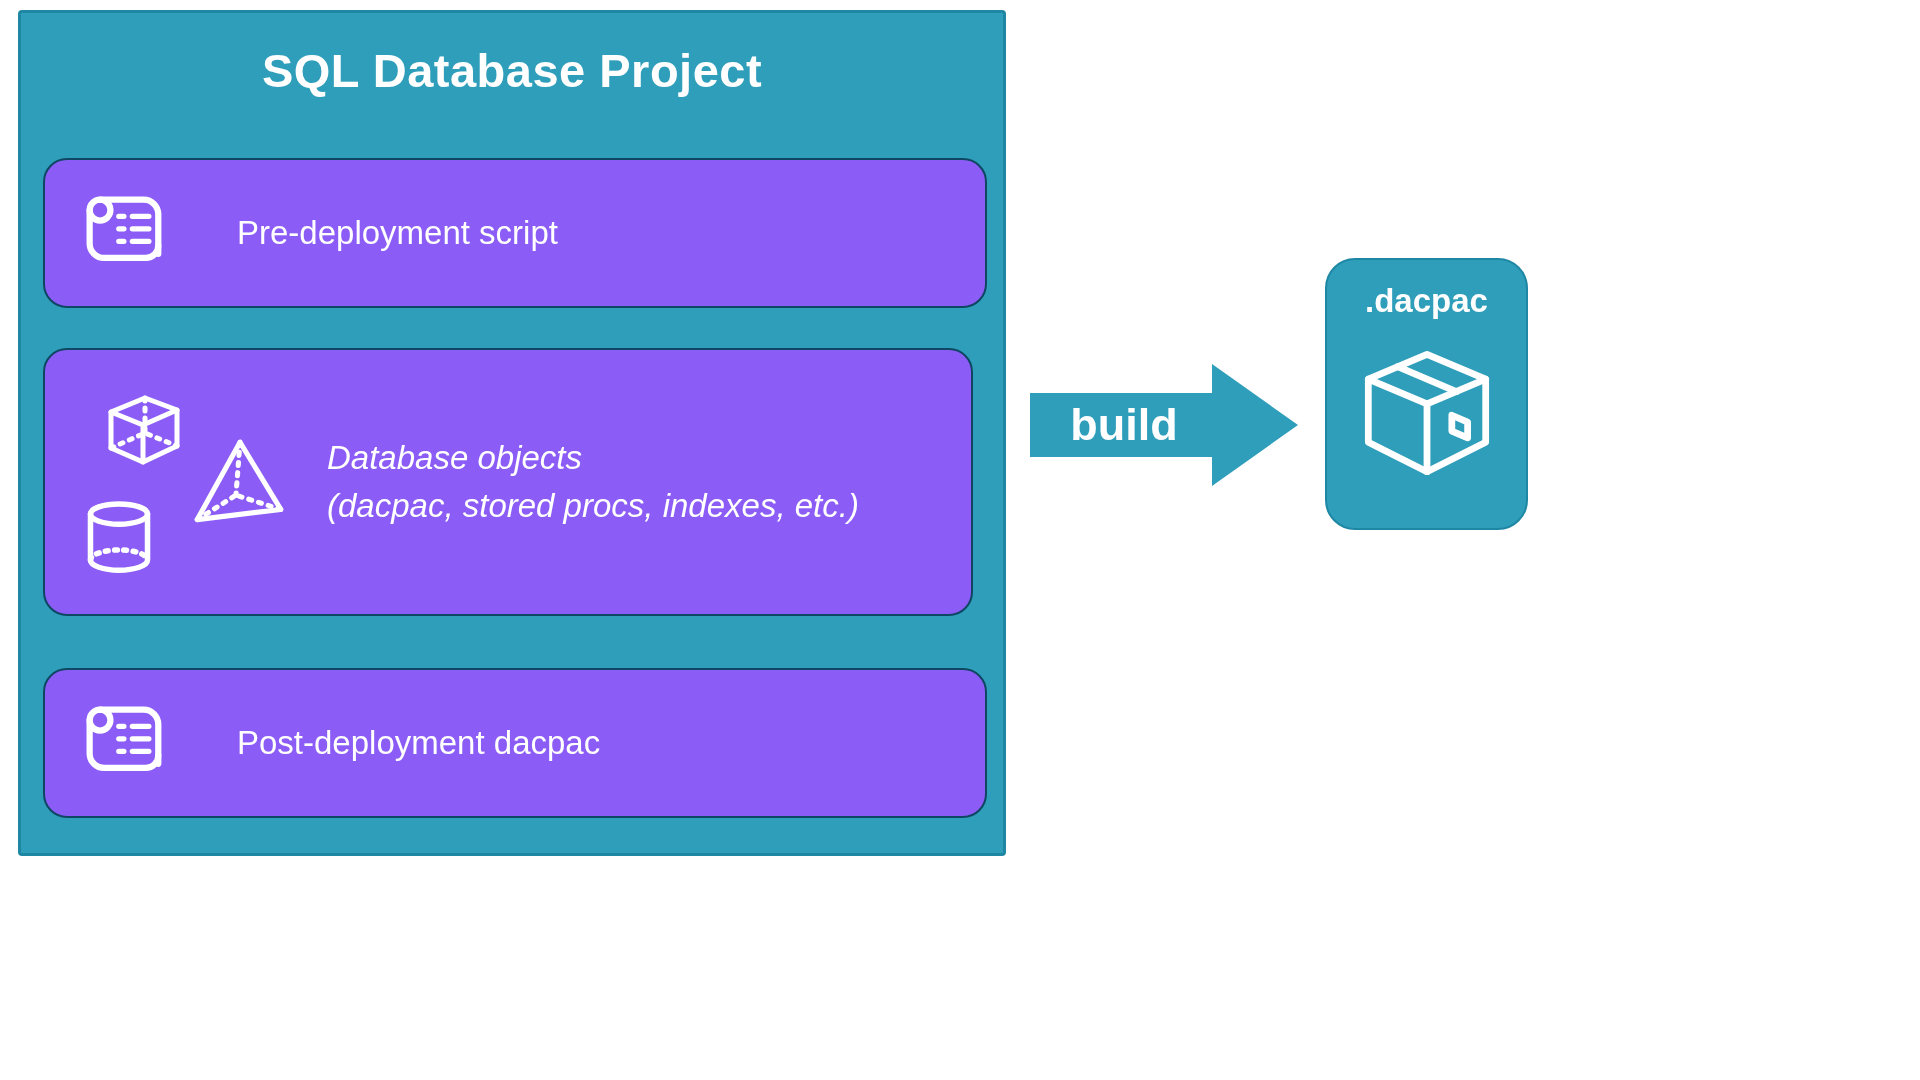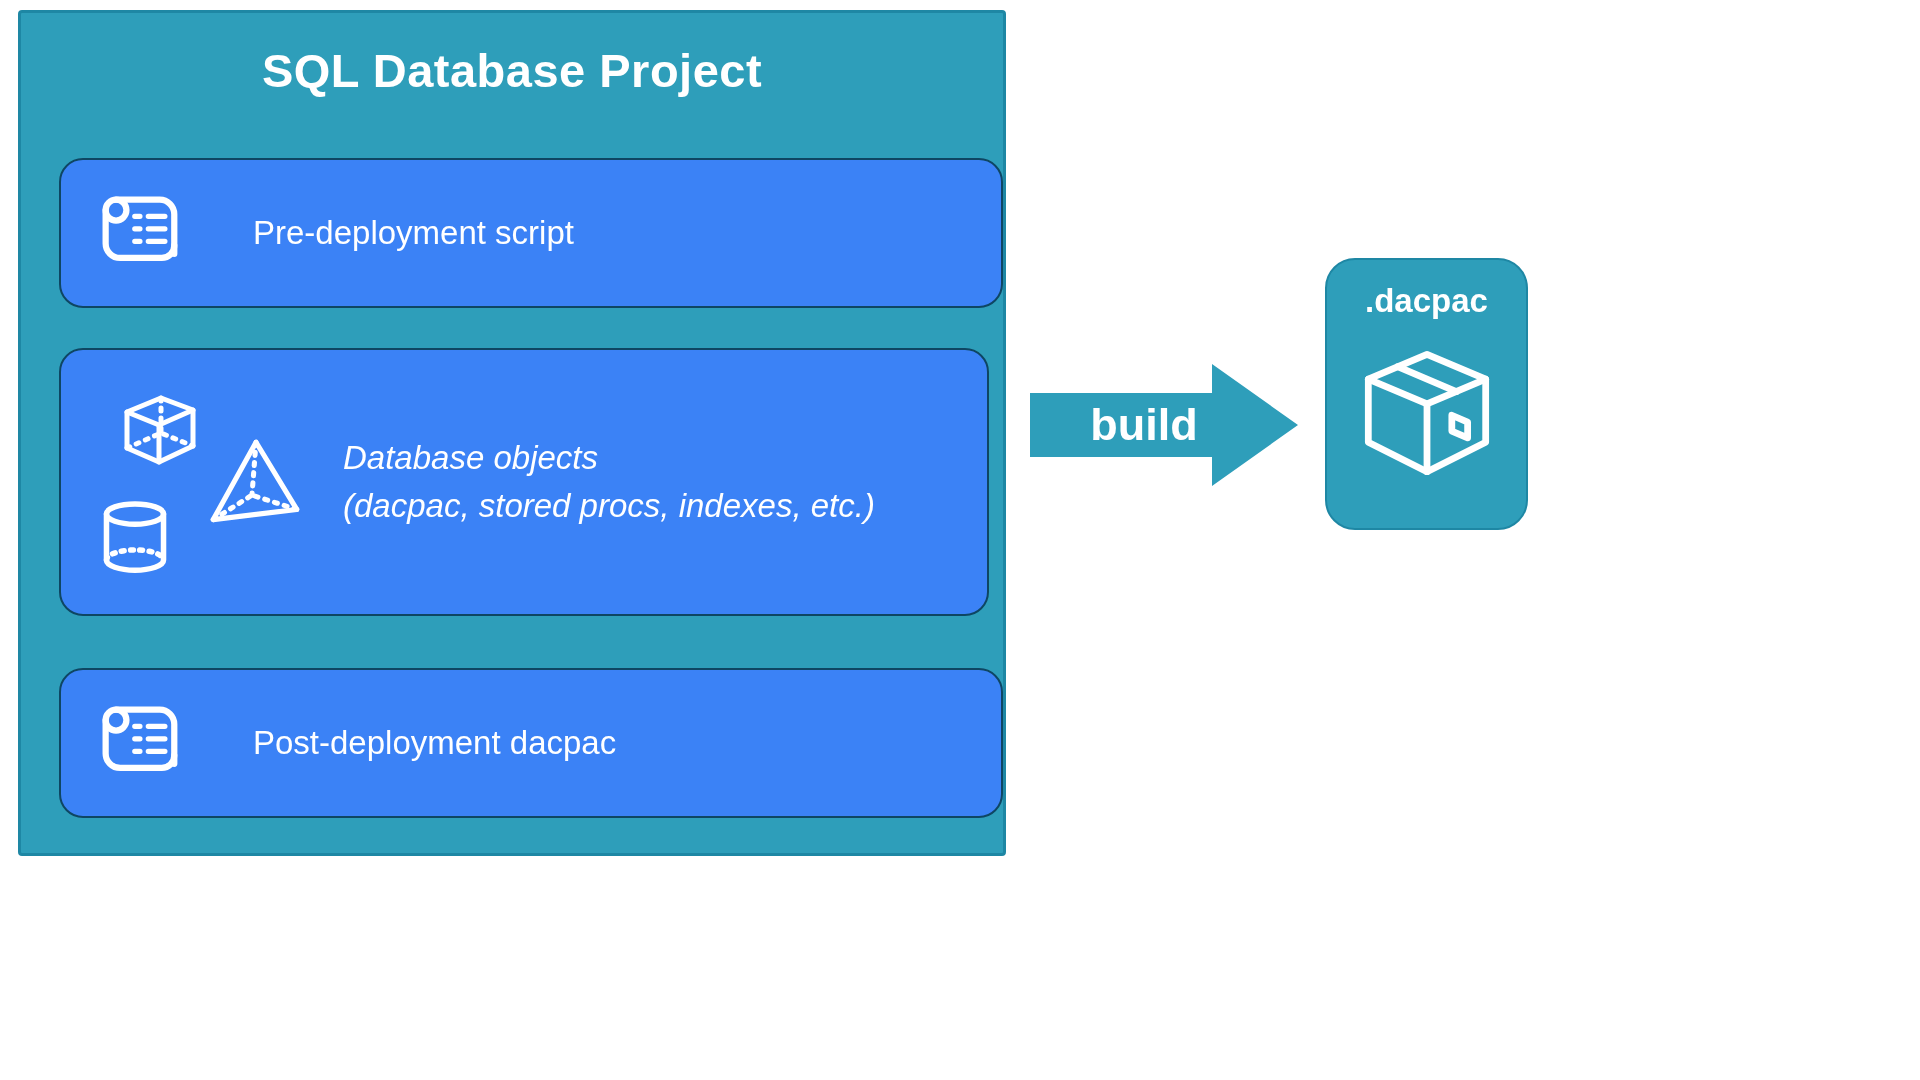--- a/index.html
+++ b/index.html
@@ -36,26 +36,25 @@
     text-align: center;
     color: #ffffff;
     font-size: 47px;
     font-weight: 600;
     letter-spacing: 0.5px;
   }
 
   
   .inner-box {
     position: absolute;
-    background: #3b82f6;
+    background: #8b5cf6;
     border: 2px solid #0E4663;
     border-radius: 24px;
     box-sizing: border-box;
     color: #ffffff;
-    margin-left: 16px;
   }
   .box-pre  { left: 22px; top: 145px;  width: 944px; height: 150px; }
   .box-mid  { left: 22px; top: 335px;  width: 930px; height: 268px; font-style: italic; }
   .box-post { left: 22px; top: 655px;  width: 944px; height: 150px; }
 
   .row-box {
     display: flex;
     align-items: center;
     gap: 60px;
     padding-left: 28px;
@@ -100,21 +99,20 @@
     left: 0;
     top: 0;
     width: 188px;
     height: 130px;
     display: flex;
     align-items: center;
     justify-content: center;
     color: #ffffff;
     font-size: 45px;
     font-weight: 700;
-    padding-left: 20px;
   }
 
   
   .dacpac-box {
     position: absolute;
     left: 1325px;
     top: 258px;
     width: 203px;
     height: 272px;
     background: #2E9EBA;

